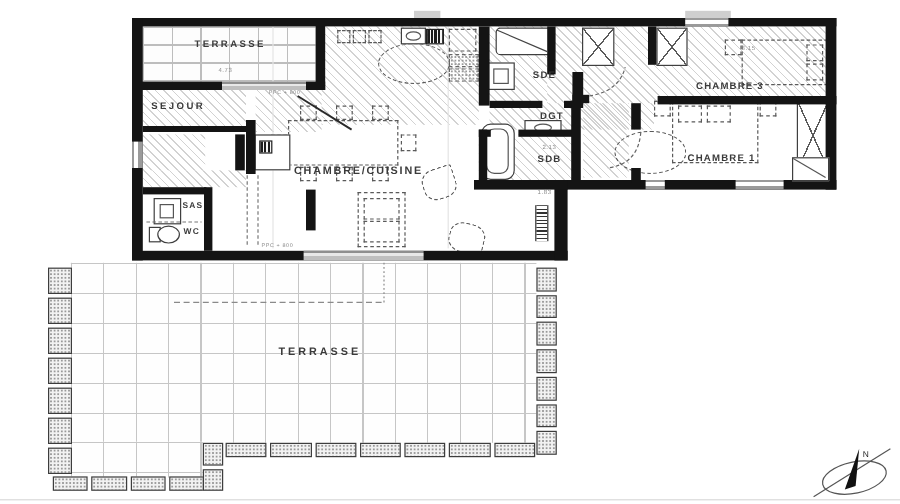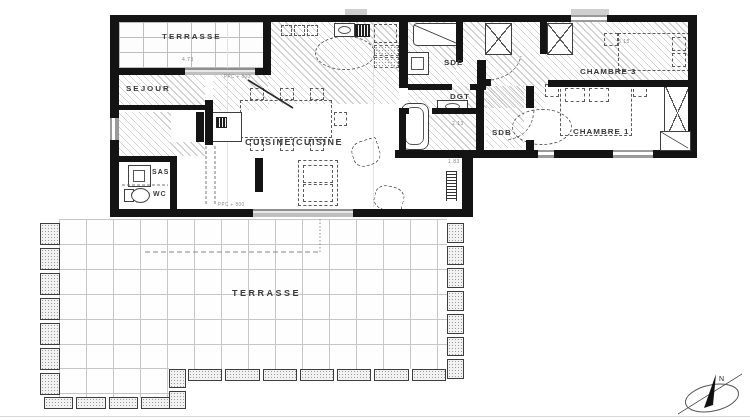--- a/index.html
+++ b/index.html
@@ -204,24 +204,24 @@
       <div class="stip"></div>
   </div>
 
   <div class="faint" style="left:0px;top:416px;width:750px;height:1px;background:#d9d9d9;"></div>
 
   <div class="label" style="left:162px;top:32px;">TERRASSE</div>
   <div class="dim" style="left:182px;top:56px;">4.73</div>
   <div class="label" style="left:126px;top:84px;">SEJOUR</div>
   <div class="label" style="left:152px;top:168px;font-size:7px;letter-spacing:1px;">SAS</div>
   <div class="label" style="left:153px;top:190px;font-size:7px;letter-spacing:1px;">WC</div>
-  <div class="label" style="left:245px;top:137px;font-size:9px;letter-spacing:1.5px;">CUISINE/CUISINE</div>
+  <div class="label" style="left:245px;top:137px;font-size:9px;letter-spacing:1.5px;">CHAMBRE/CUISINE</div>
   <div class="label" style="left:444px;top:58px;letter-spacing:1px;">SDE</div>
   <div class="label" style="left:450px;top:92px;letter-spacing:1px;">DGT</div>
-  <div class="label" style="left:448px;top:128px;letter-spacing:1px;margin-left:44px;">SDB</div>
+  <div class="label" style="left:448px;top:128px;letter-spacing:1px;">SDB</div>
   <div class="dim" style="left:452px;top:120px;">2.13</div>
   <div class="dim" style="left:448px;top:158px;">1.83</div>
   <div class="label" style="left:573px;top:127px;letter-spacing:1px;text-align:center;">CHAMBRE 1</div>
   <div class="label" style="left:580px;top:67px;letter-spacing:1px;">CHAMBRE 3</div>
   <div class="dim" style="left:618px;top:38px;">3.15</div>
   <div class="label" style="left:232px;top:288px;font-size:9px;letter-spacing:2.5px;">TERRASSE</div>
   <div class="dim" style="left:224px;top:74px;font-size:4.5px;">PPC + 800</div>
   <div class="dim" style="left:218px;top:202px;font-size:4.5px;">PPC + 800</div>
 
   <svg width="750" height="420" viewBox="0 0 750 420">

